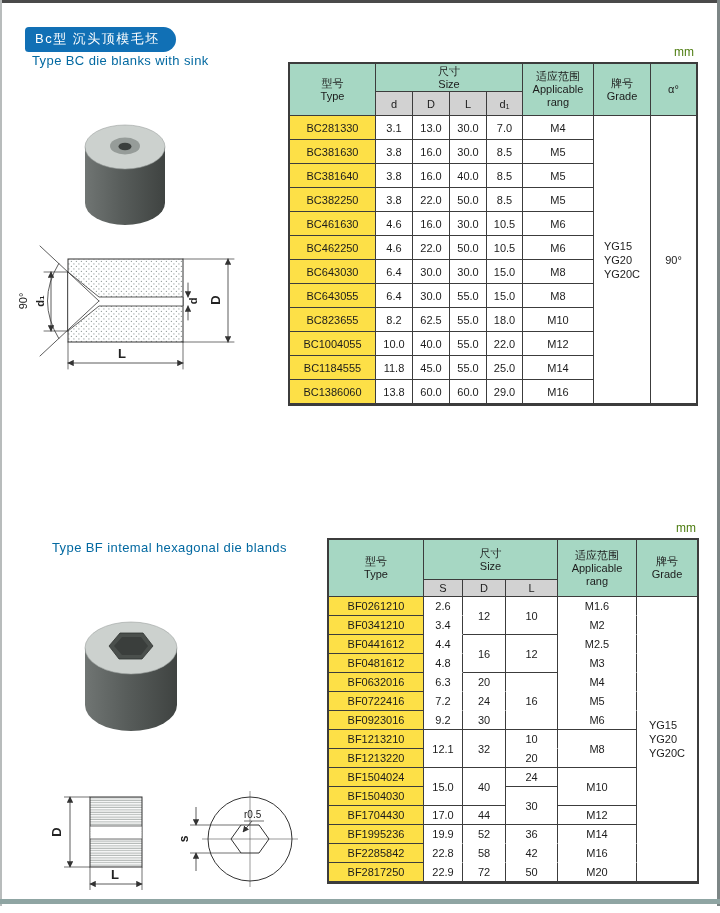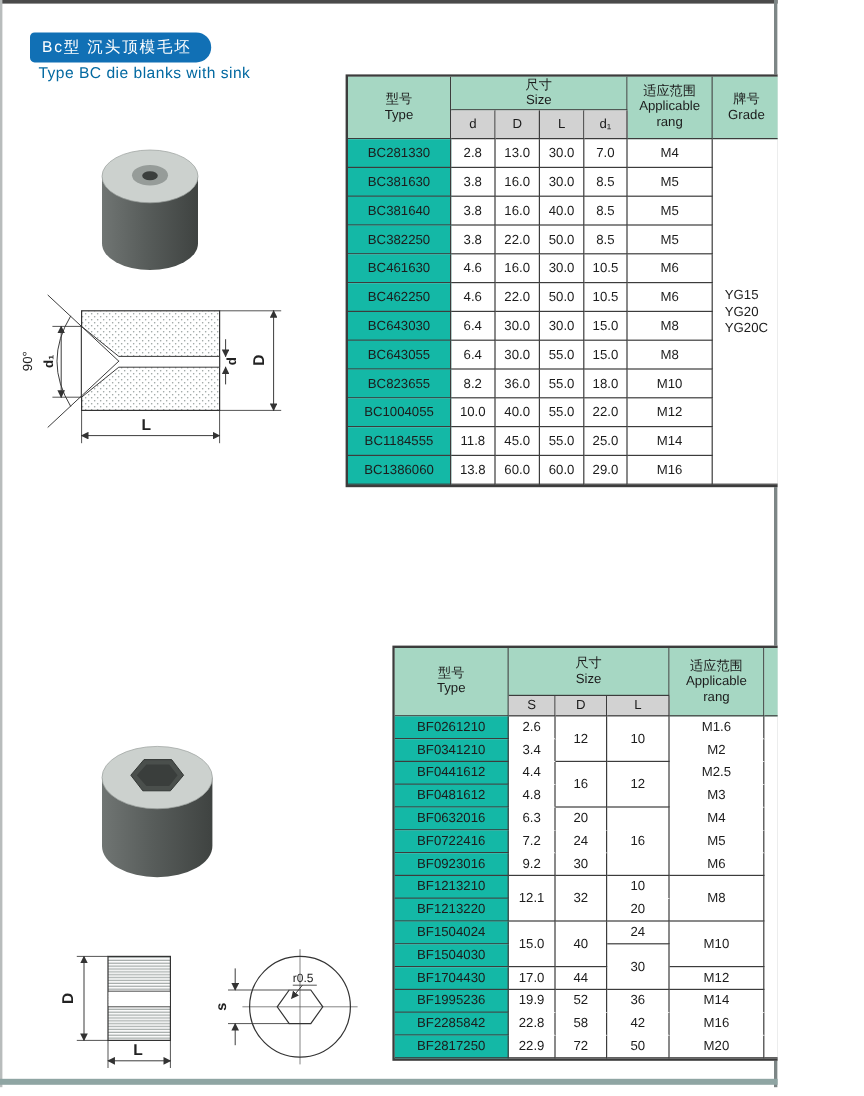--- a/index.html
+++ b/index.html
@@ -1,36 +1,36 @@
 <!DOCTYPE html>
 <html><head>
 <meta charset="utf-8">
 <style>
   html,body{margin:0;padding:0;background:#fff;}
-  .page{position:relative;width:648px;height:913px;background:#ffffff;overflow:hidden;
+  .page{position:relative;width:720px;height:913px;background:#ffffff;overflow:hidden;
         font-family:"Liberation Sans",sans-serif;}
   .frame-top{position:absolute;left:0;top:0;width:720px;height:3px;background:#4a4a4a;}
   .frame-left{position:absolute;left:0;top:0;width:2px;height:906px;background:#b8bcbc;}
   .frame-right{position:absolute;right:0;top:0;width:3px;height:906px;background:#7d8686;}
   .frame-bottom{position:absolute;left:0;top:899px;width:720px;height:5px;background:#8fa5a3;}
 
   .badge{position:absolute;background:#1170b5;color:#fff;font-size:13px;letter-spacing:1.5px;
          padding:3px 16px 4px 10px;border-radius:4px 13px 13px 4px;white-space:nowrap;}
   .subtitle{position:absolute;color:#0369a1;font-size:13px;letter-spacing:.4px;white-space:nowrap;}
   .mm{position:absolute;width:40px;text-align:right;color:#4d7c0f;font-size:12px;}
 
   table.cat{position:absolute;border-collapse:separate;border-spacing:0;table-layout:fixed;
             background:#fff;border:2px solid #3c3c3c;text-align:center;color:#1c1c1c;font-size:11px;}
   table.cat th, table.cat td{border-right:1px solid #3c3c3c;border-bottom:1px solid #3c3c3c;
             padding:0 1px;overflow:hidden;}
   table.cat .nr{border-right:none;}
   table.cat .nb{border-bottom-color:transparent;}
   th.hd{background:#a6d7c3;font-weight:normal;line-height:13px;margin-top:12px;}
   th.sub{background:#d2d2d2;font-weight:normal;}
-  td.tc{background:#14b8a6;}
+  td.tc{background:#fde047;}
   #bc-table tbody td{height:23px;}
   #bf-table tbody td{height:18px;}
   #bc-table thead tr:first-child{height:28px;}
   #bc-table thead tr:last-child{height:24px;}
   #bf-table thead tr:first-child{height:40px;}
   #bf-table thead tr:last-child{height:17px;}
   .stack{display:inline-block;text-align:left;line-height:14px;}
 
   .drawings{position:absolute;left:0;top:0;pointer-events:none;}
   .watermark{position:absolute;left:516px;top:851px;font-size:40px;font-weight:bold;
@@ -71,21 +71,21 @@
       <tr>
         <th class="sub">d</th>
         <th class="sub">D</th>
         <th class="sub">L</th>
         <th class="sub">d₁</th>
       </tr>
     </thead>
     <tbody>
         <tr>
           <td class="tc">BC281330</td>
-          <td>2.8</td>
+          <td>3.1</td>
           <td>13.0</td>
           <td>30.0</td>
           <td>7.0</td>
           <td>M4</td>
           <td rowspan="12"><div class="stack">YG15<br>YG20<br>YG20C</div></td>
           <td class="nr" rowspan="12">90°</td>
         </tr>
         <tr>
           <td class="tc">BC381630</td>
           <td>3.8</td>
@@ -138,21 +138,21 @@
           <td class="tc">BC643055</td>
           <td>6.4</td>
           <td>30.0</td>
           <td>55.0</td>
           <td>15.0</td>
           <td>M8</td>
         </tr>
         <tr>
           <td class="tc">BC823655</td>
           <td>8.2</td>
-          <td>36.0</td>
+          <td>62.5</td>
           <td>55.0</td>
           <td>18.0</td>
           <td>M10</td>
         </tr>
         <tr>
           <td class="tc">BC1004055</td>
           <td>10.0</td>
           <td>40.0</td>
           <td>55.0</td>
           <td>22.0</td>
@@ -170,20 +170,21 @@
           <td class="tc">BC1386060</td>
           <td>13.8</td>
           <td>60.0</td>
           <td>60.0</td>
           <td>29.0</td>
           <td>M16</td>
         </tr>
       </tbody>
   </table>
 
+  <div class="subtitle" style="left:52px;top:540px;">Type BF intemal hexagonal die blands</div>
   <div class="mm" style="left:656px;top:521px;">mm</div>
 
   <table class="cat" id="bf-table" style="left:327px;top:538px;width:368px;">
     <colgroup>
       <col style="width:95px">
         <col style="width:39px">
         <col style="width:43px">
       <col style="width:52px">
         <col style="width:79px">
         <col style="width:60px">

